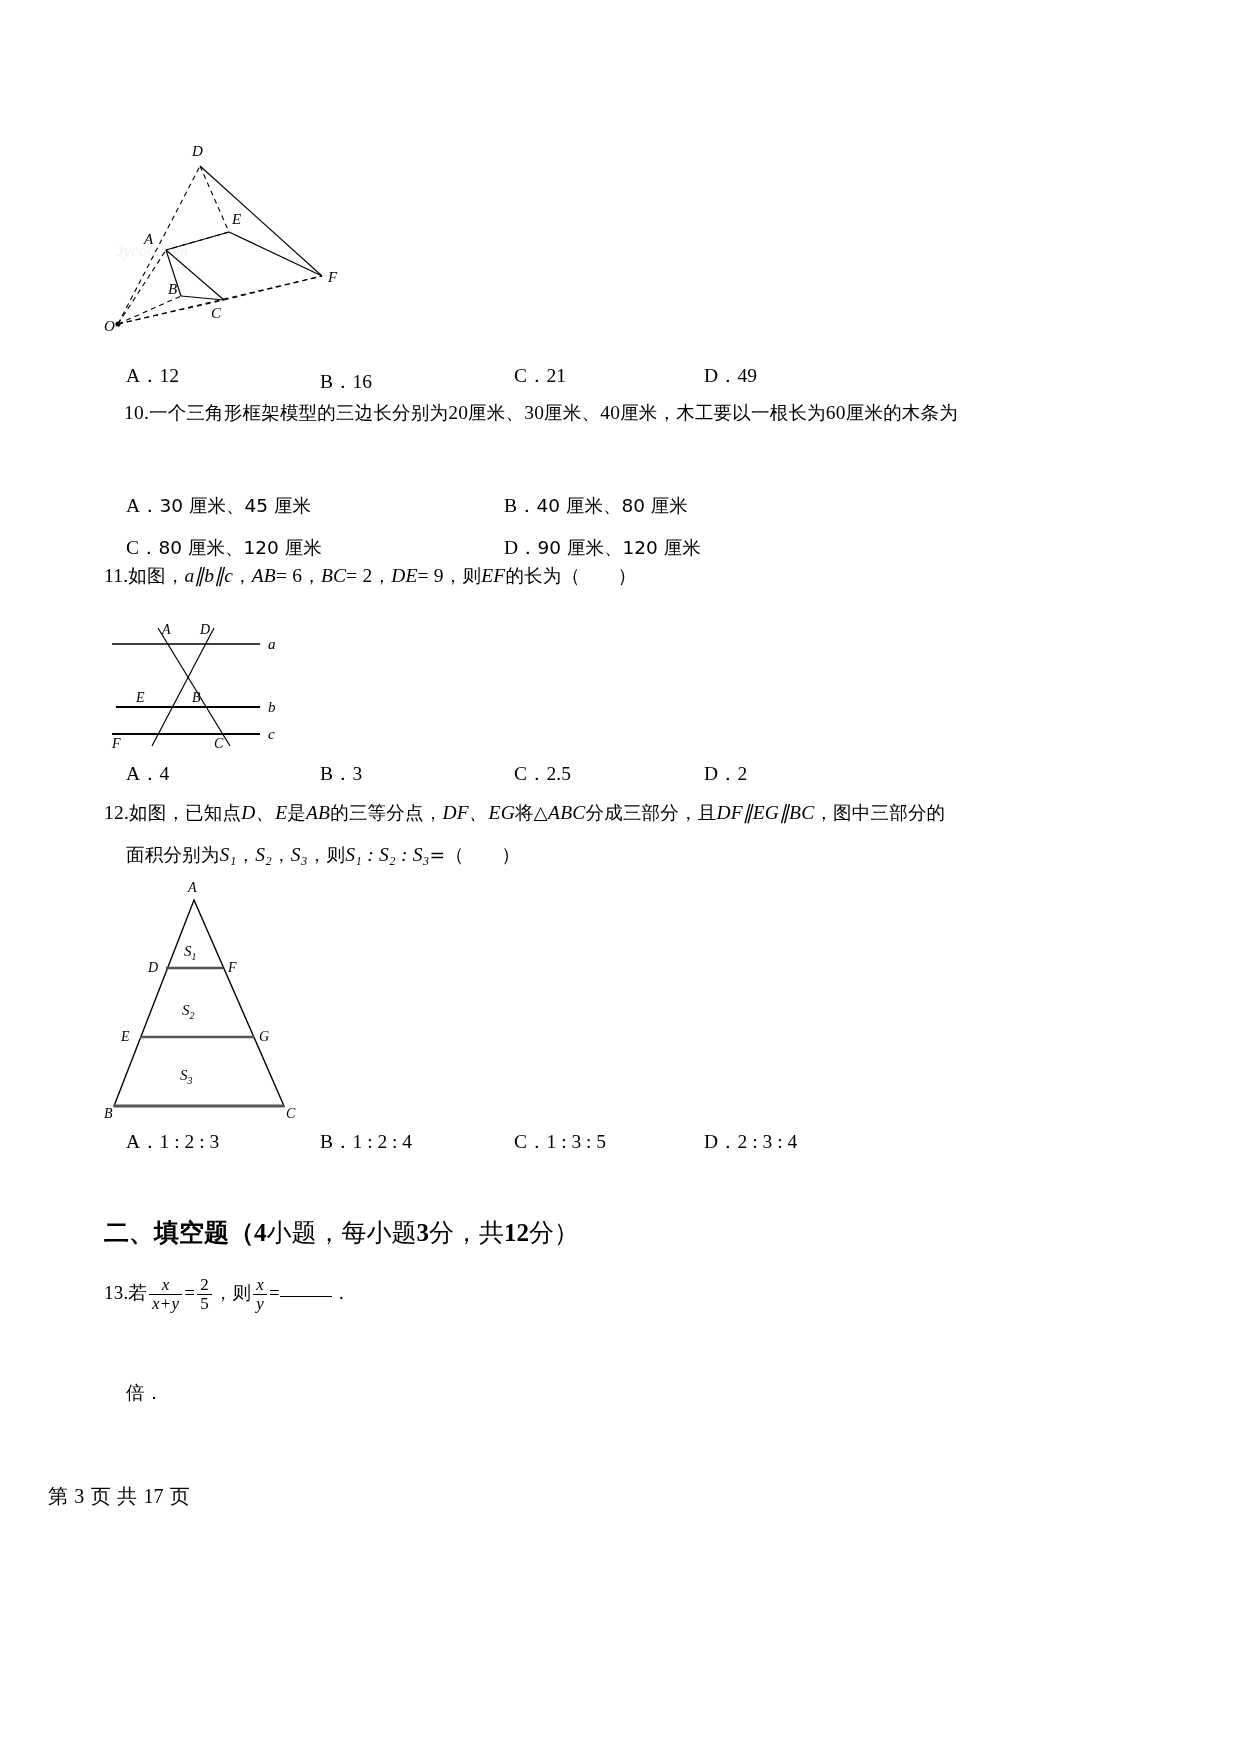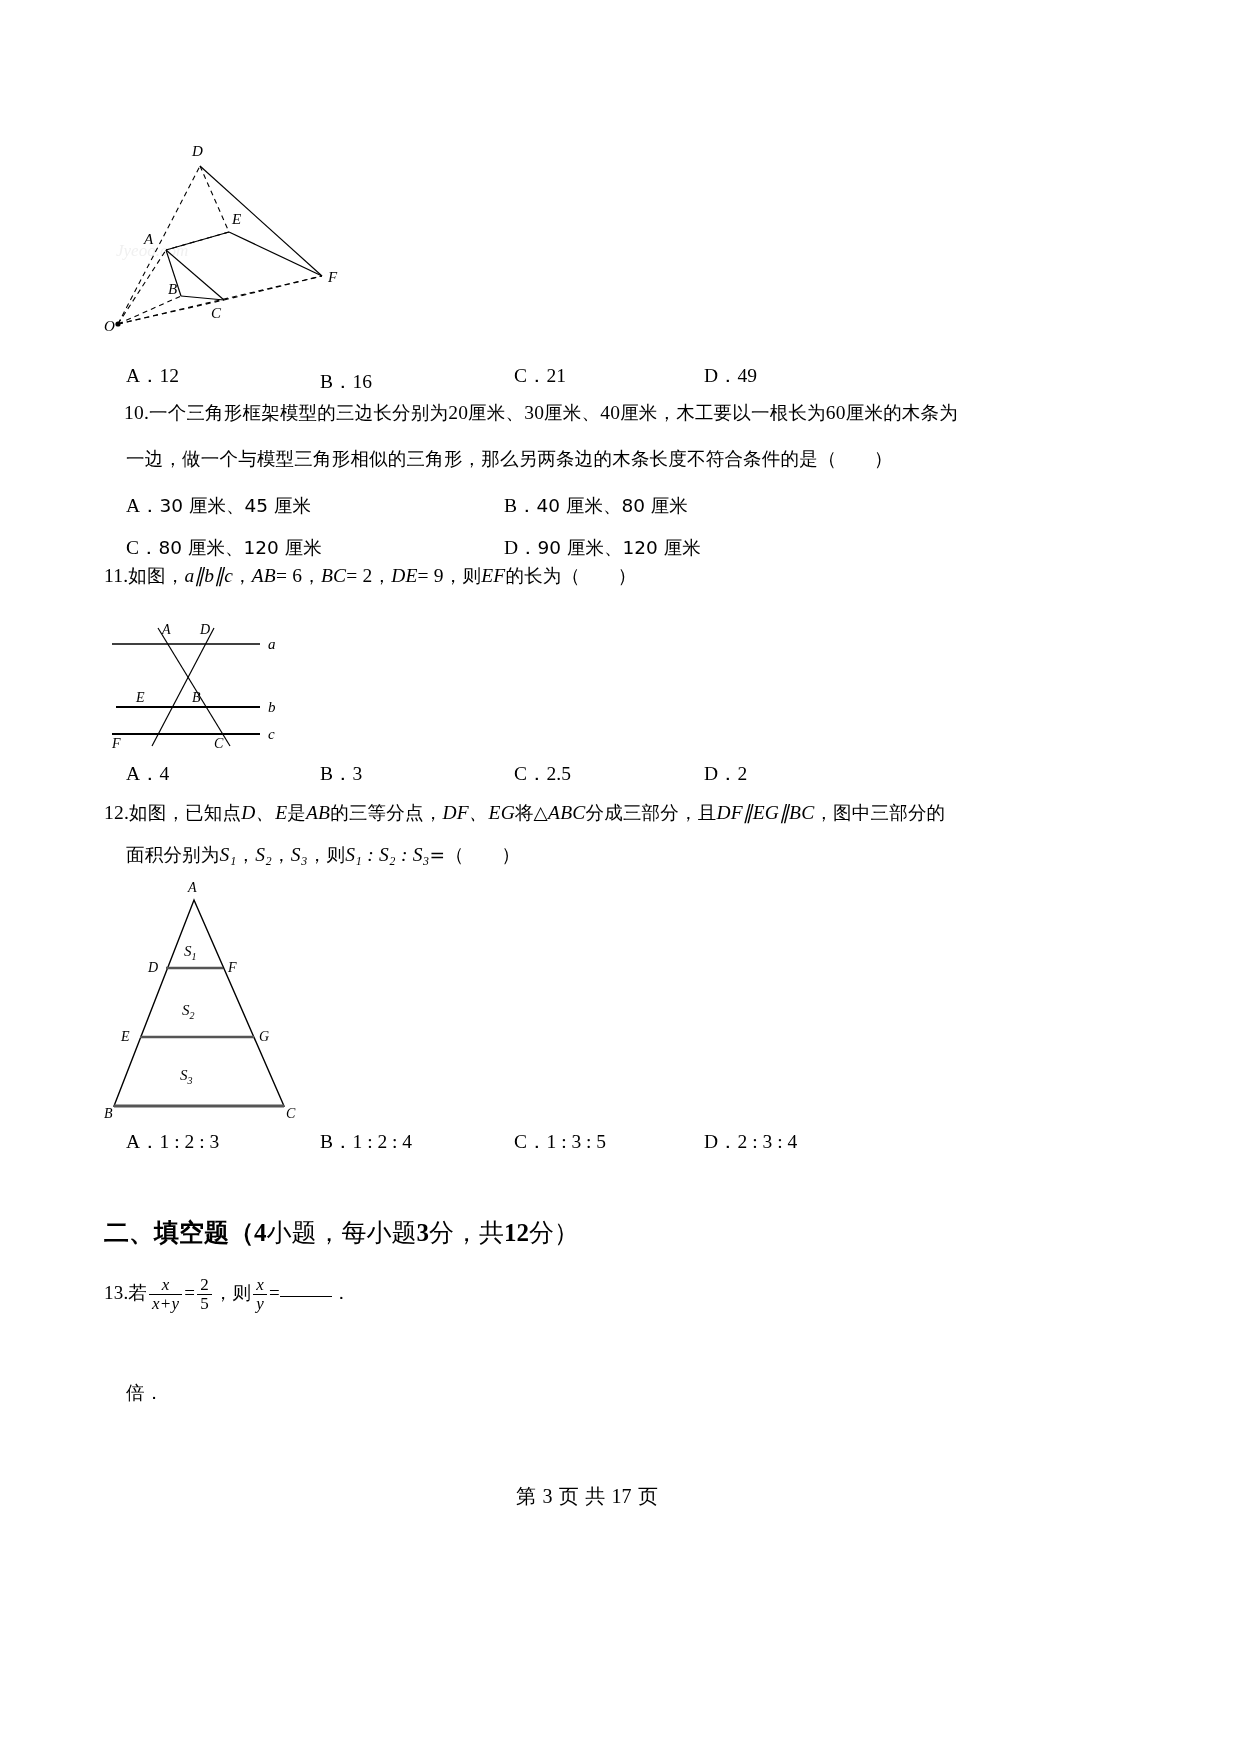--- a/index.html
+++ b/index.html
@@ -57,24 +57,24 @@
     white-space: nowrap;
   }
   .sec-head b { font-weight: bold; }
 
   
   .footer {
     position: absolute;
     left: 0;
     top: 1483px;
     width: 1174px;
-    text-align: center;
     font-family: "DejaVu Sans", "Liberation Sans", sans-serif;
     font-size: 20px;
     color: #000;
+    padding-left: 48px;
   }
   .footer .fnum { font-family: "Liberation Serif", serif; }
 
   
   .frac {
     display: inline-block;
     vertical-align: -0.62em;
     text-align: center;
     font-size: 17px;
     line-height: 1.08;
@@ -148,21 +148,20 @@
       <span>C</span><span>．</span><span>21</span>
     </div>
     <div class="opt" style="left:600px; top:0;">
       <span>D</span><span>．</span><span>49</span>
     </div>
   </div>
 
   <div class="qline" style="position:absolute; left:104px; top:403px;margin-left:20px;">
     <span class="qnum">10.</span><span class="cn">一个三角形框架模型的三边长分别为</span><span class="mn">20</span><span class="cn">厘米、</span><span class="mn">30</span><span class="cn">厘米、</span><span class="mn">40</span><span class="cn">厘米，木工要以一根长为</span><span class="mn">60</span><span class="cn">厘米的木条为</span>
   </div>
-  <div class="qline cn" style="position:absolute; left:126px; top:450px;">一边，做一个与模型三角形相似的三角形，那么另两条边的木条长度不符合条件的是（　　）</div>
 
   <div class="opts" style="left:104px; top:492px;">
     <div class="opt" style="left:22px; top:0;">
       <span>A</span><span>．</span><span class="cn">30 厘米、45 厘米</span>
     </div>
     <div class="opt" style="left:400px; top:0;">
       <span>B</span><span>．</span><span class="cn">40 厘米、80 厘米</span>
     </div>
     <div class="opt" style="left:22px; top:42px;">
       <span>C</span><span>．</span><span class="cn">80 厘米、120 厘米</span>

